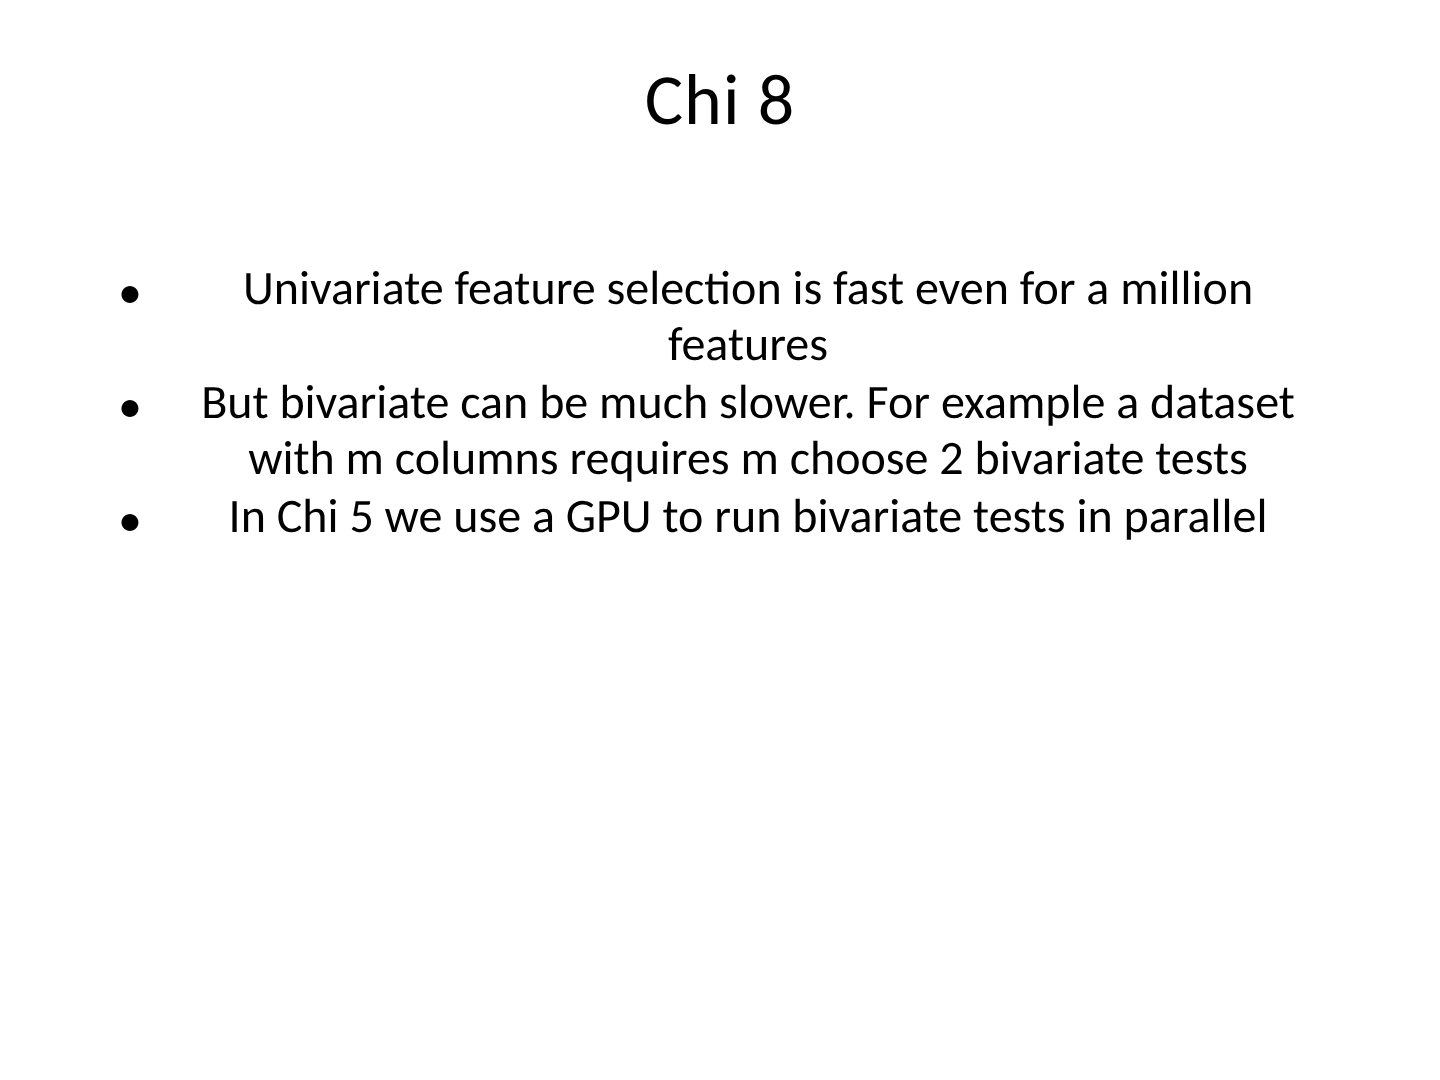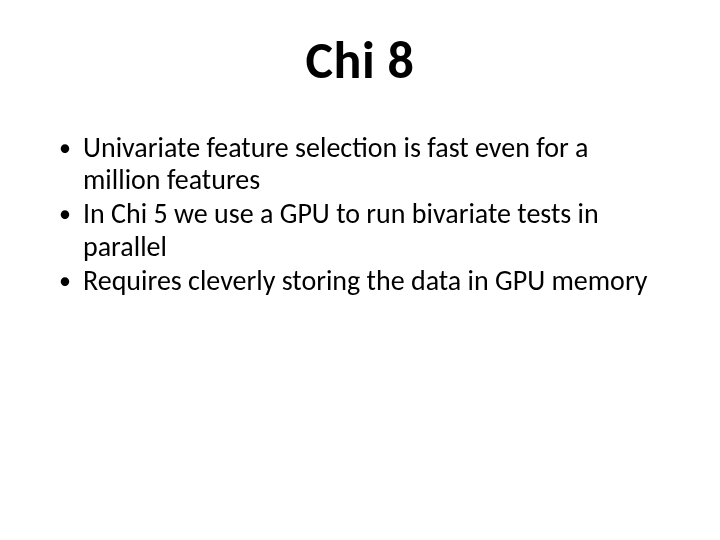--- a/index.html
+++ b/index.html
@@ -12,31 +12,32 @@
     color: #000;
   }
   .slide {
     width: 720px;
     height: 540px;
     box-sizing: border-box;
     padding: 28px 55px 40px 55px;
   }
   .title {
     text-align: center;
-    font-size: 52px;
-    font-weight: 700;
-    margin: 0 0 40px 0;
+    font-size: 36px;
+    font-weight: 400;
+    margin: 0 0 59px 0;
     letter-spacing: 0.5px;
   }
   ul.body {
     list-style: none;
     padding: 0;
     margin: 0;
-    font-size: 28px;
+    font-size: 24px;
     line-height: 1.15;
+    text-align: center;
   }
   ul.body li {
     position: relative;
     padding-left: 28px;
     margin-bottom: 2px;
   }
   ul.body li::before {
     content: "•";
     position: absolute;
     left: 4px;
@@ -45,16 +46,16 @@
     line-height: 1.3;
   }
 </style>
 </head>
 <body>
 
 <div class="slide">
   <h1 class="title">Chi 8</h1>
   <ul class="body">
     <li>Univariate feature selection is fast even for a million features</li>
+    <li>But bivariate can be much slower. For example a dataset with m columns requires m choose 2 bivariate tests</li>
     <li>In Chi 5 we use a GPU to run bivariate tests in parallel</li>
-    <li>Requires cleverly storing the data in GPU memory</li>
   </ul>
 </div>
 
 </body></html>

